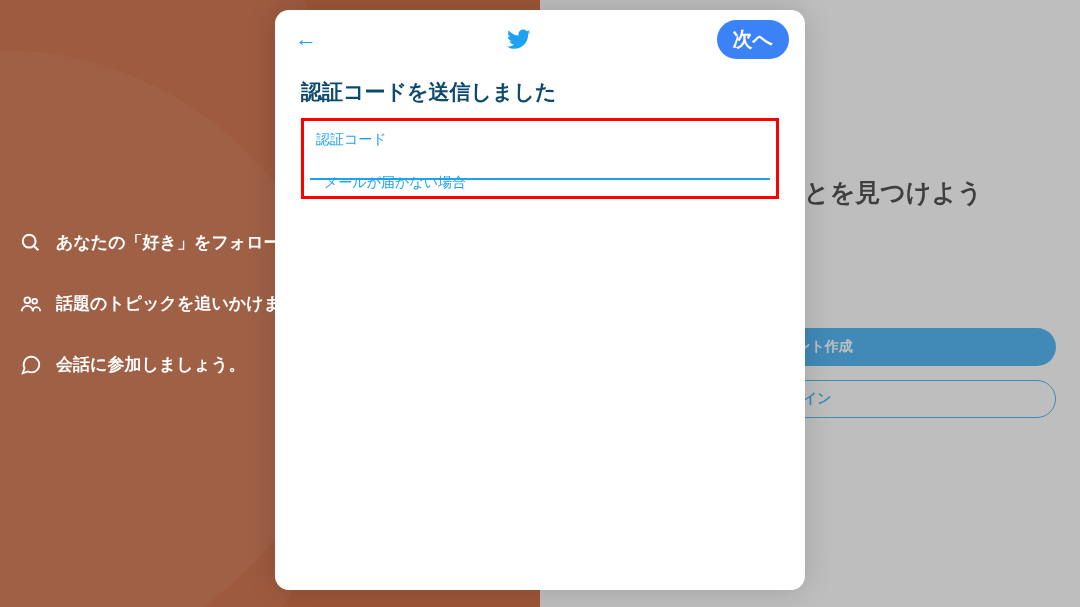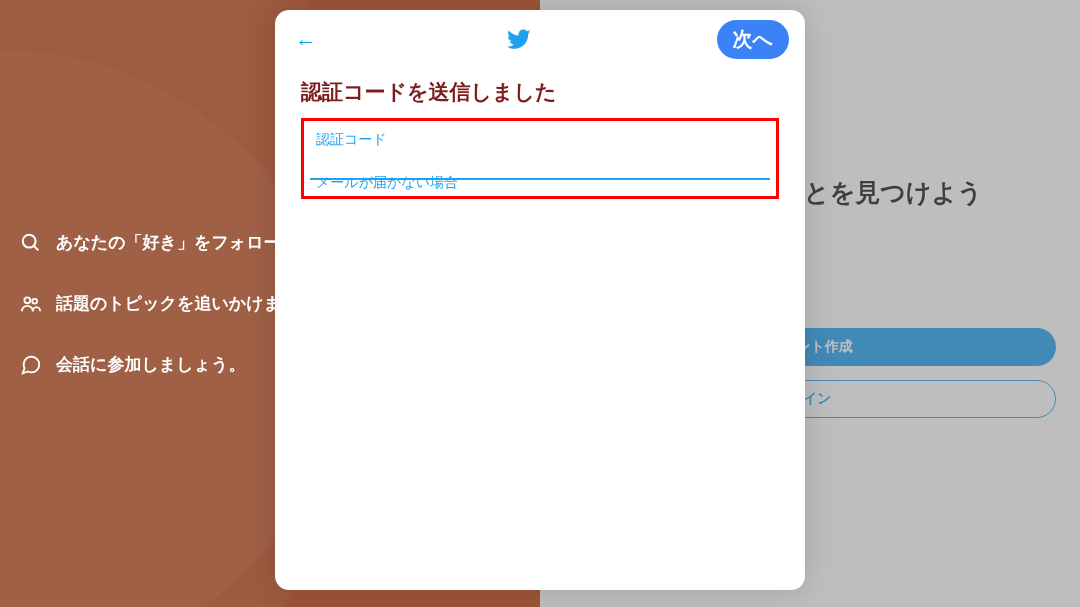--- a/index.html
+++ b/index.html
@@ -139,21 +139,21 @@
       font-size: 20px;
       font-weight: 700;
       cursor: pointer;
     }
     .modal-body {
       padding: 24px 10px 0 10px;
     }
     .modal-title {
       font-size: 21px;
       font-weight: 800;
-      color: #7f1d1d;
+      color: #0c4a6e;
       margin-bottom: 12px;
     }
     .modal-desc {
       font-size: 14px;
       color: #657786;
       line-height: 1.5;
       margin-bottom: 6px;
     }
     .input-area {
       position: relative;
@@ -176,21 +176,21 @@
       border: none;
       outline: none;
       font-size: 18px;
       padding: 2px 0 0 0;
       color: #14171a;
       background: transparent;
     }
     .resend-link {
       position: absolute;
       bottom: 4px;
-      left: 12px;
+      left: 20px;
       color: #1da1f2;
       font-size: 14px;
       cursor: pointer;
     }
   </style>
 </head>
 <body>
 
 <div class="background">
   <div class="bg-left">

